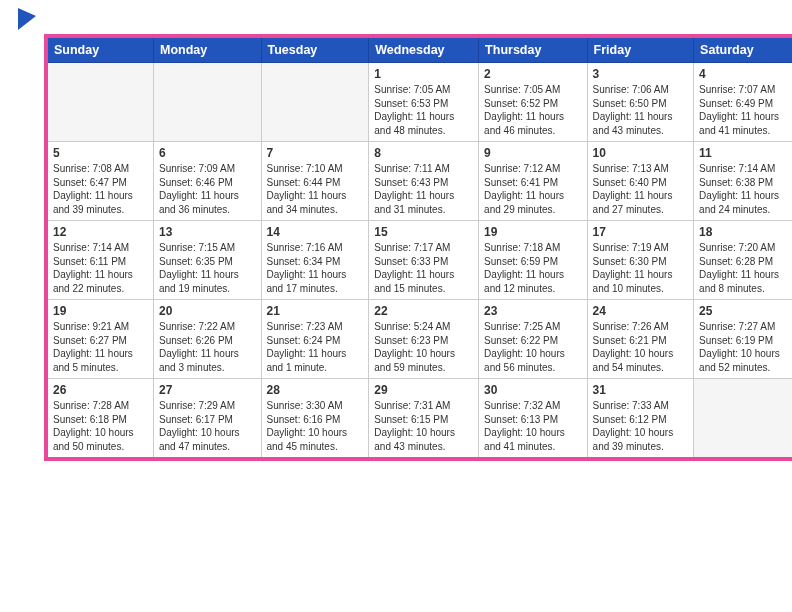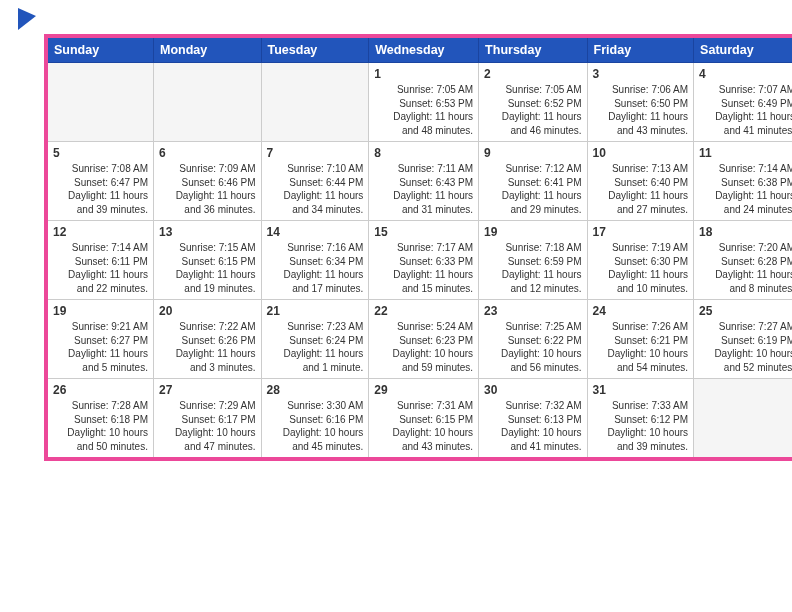--- a/index.html
+++ b/index.html
@@ -84,21 +84,20 @@
     .day-number {
       font-weight: bold;
       font-size: 12px;
       display: block;
       margin-bottom: 2px;
     }
     .day-info {
       font-size: 10px;
       line-height: 1.35;
       color: #333;
-      text-align: right;
     }
     .logo-wrapper {
       display: flex;
       flex-direction: column;
       align-items: flex-start;
     }
     .logo-line1 {
       display: flex;
       align-items: center;
     }
@@ -226,21 +225,21 @@
           <td>
             <span class="day-number">12</span>
             <div class="day-info">Sunrise: 7:14 AM
 Sunset: 6:11 PM
 Daylight: 11 hours
 and 22 minutes.</div>
           </td>
           <td>
             <span class="day-number">13</span>
             <div class="day-info">Sunrise: 7:15 AM
-Sunset: 6:15 PM
+Sunset: 6:35 PM
 Daylight: 11 hours
 and 19 minutes.</div>
           </td>
           <td>
             <span class="day-number">14</span>
             <div class="day-info">Sunrise: 7:16 AM
 Sunset: 6:34 PM
 Daylight: 11 hours
 and 17 minutes.</div>
           </td>

